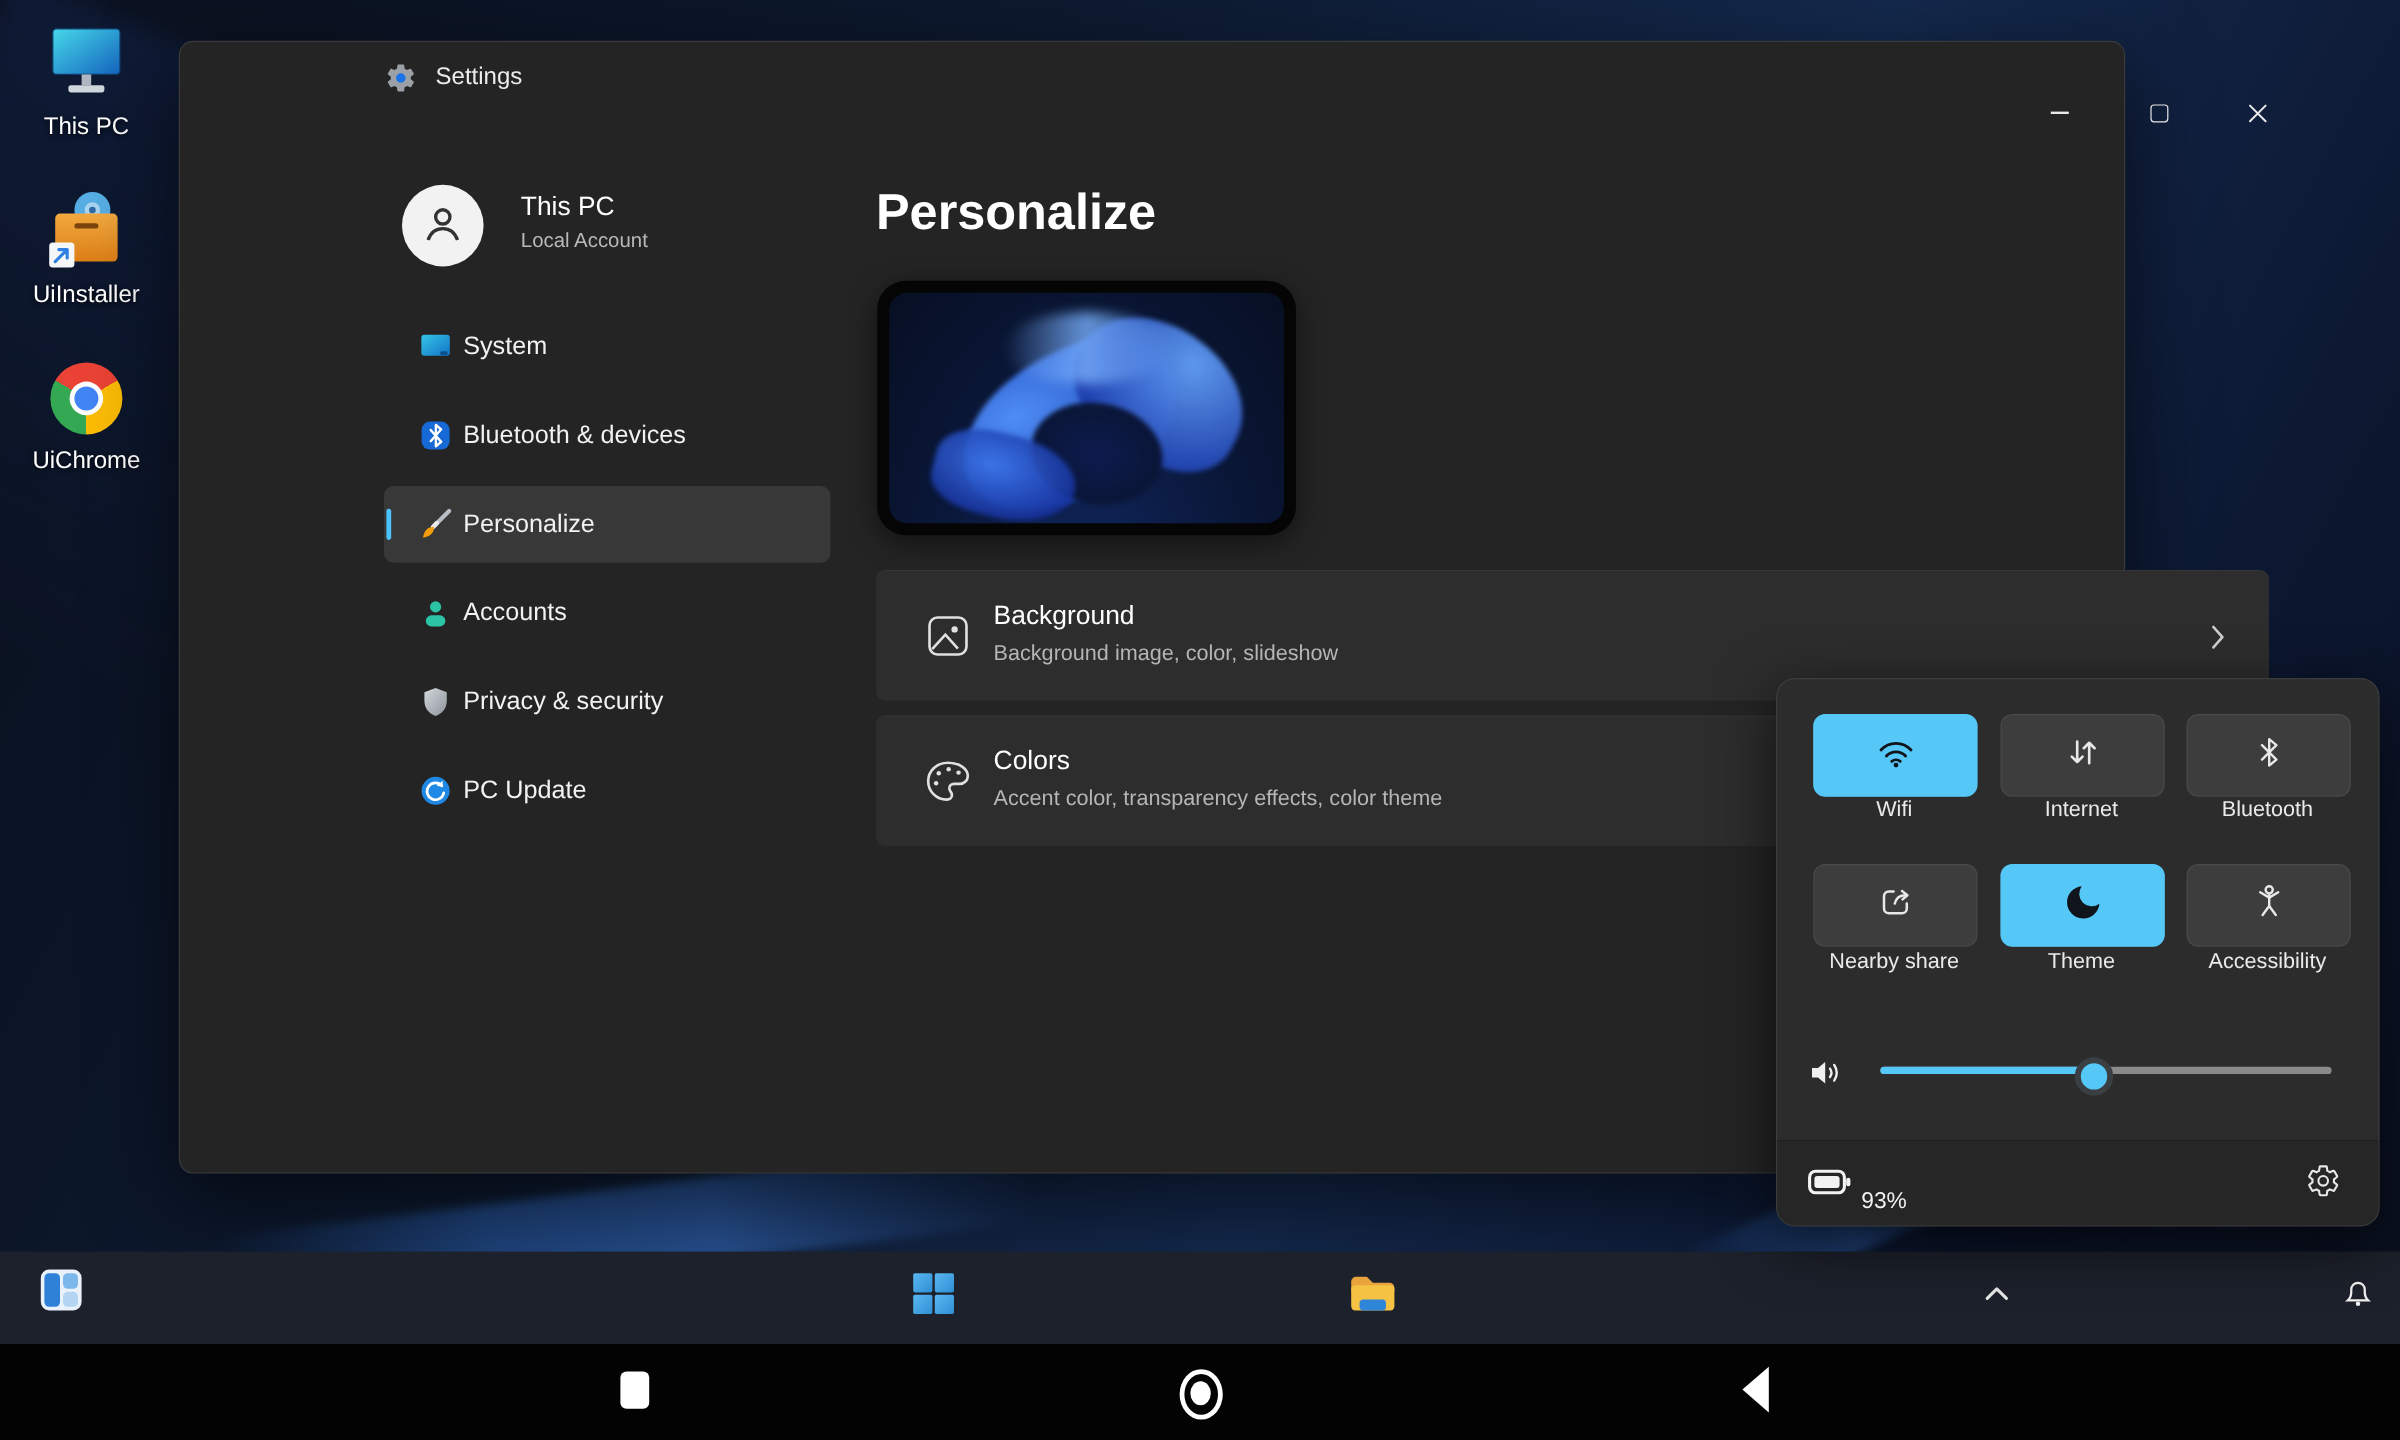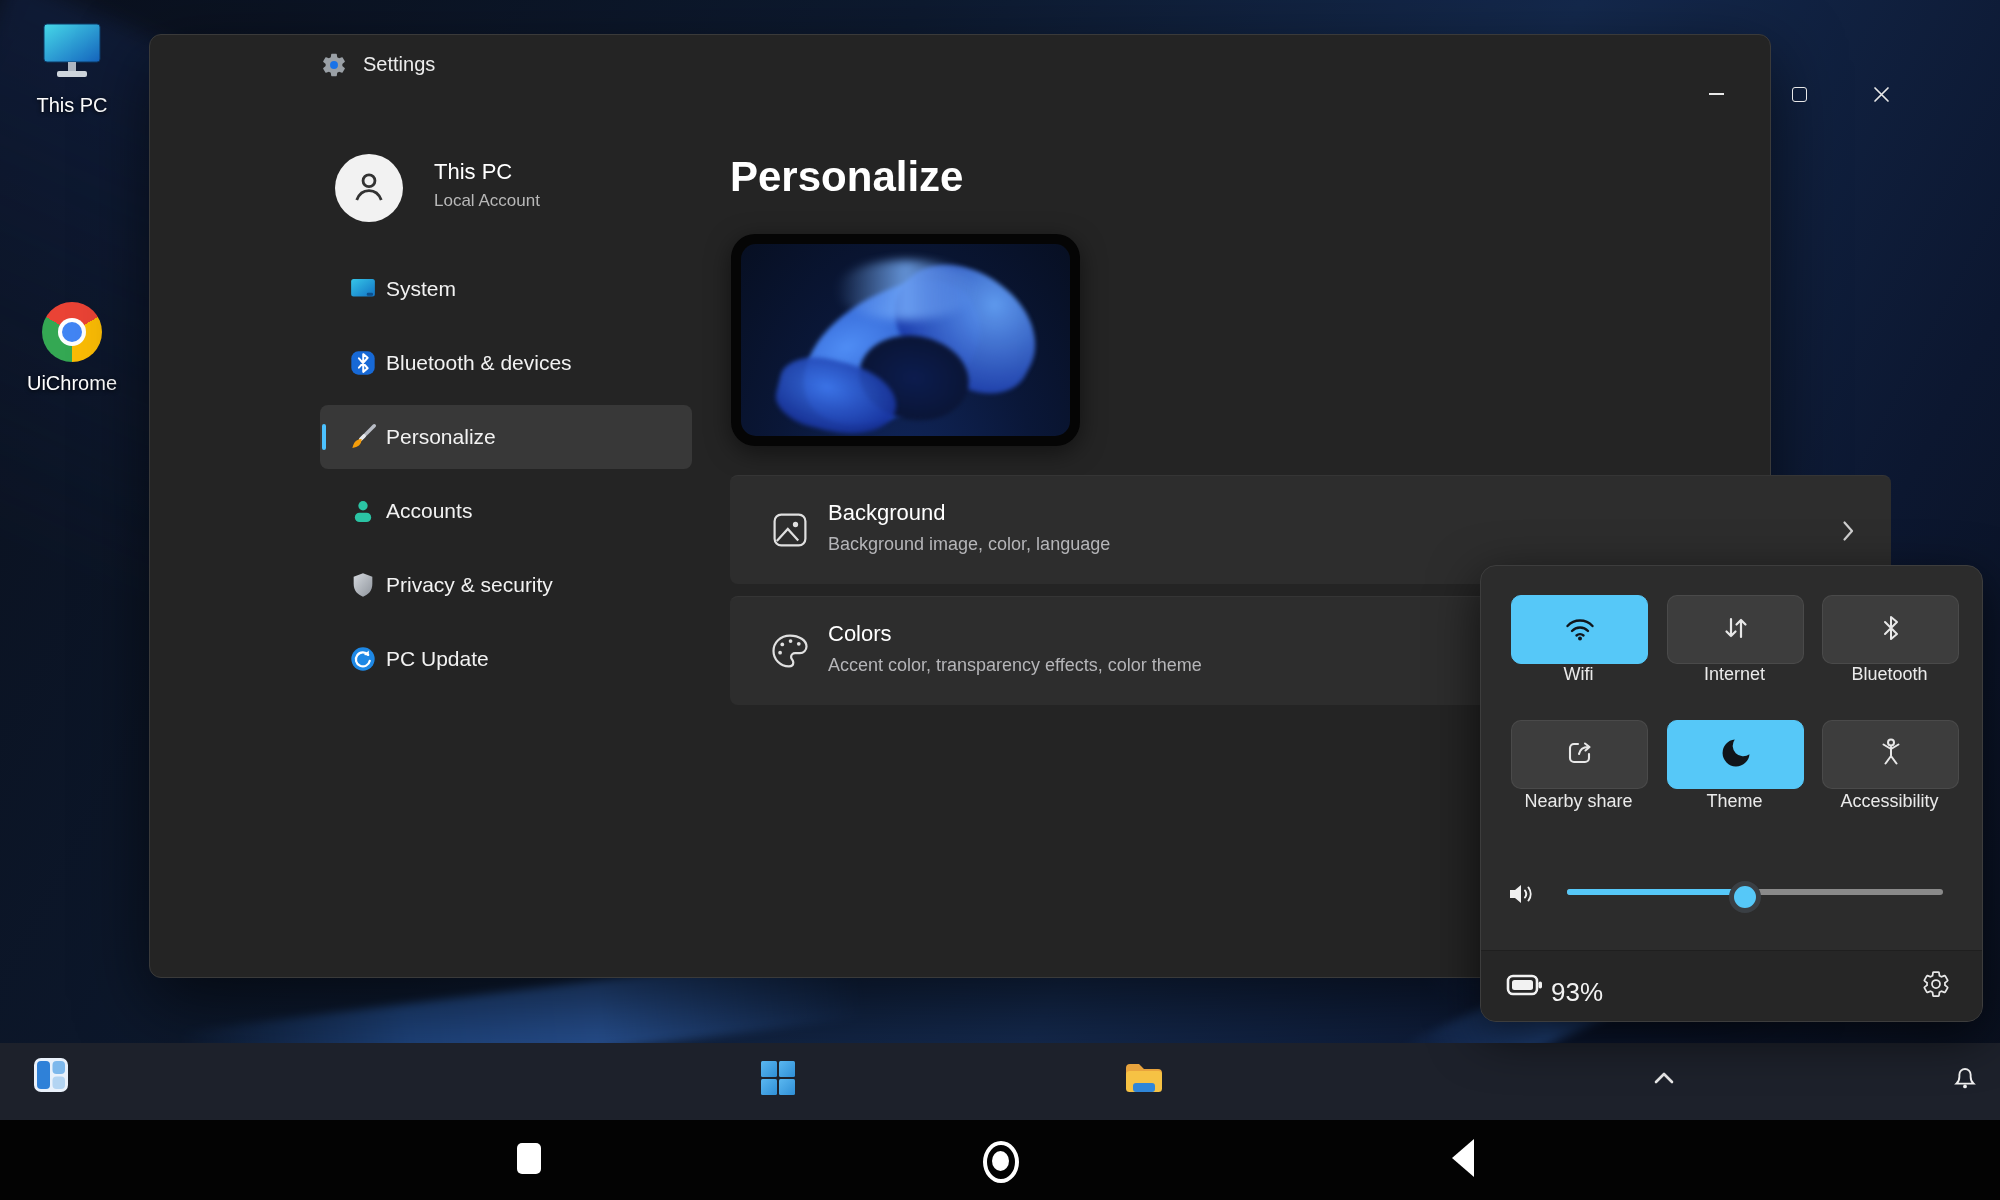--- a/index.html
+++ b/index.html
@@ -48,21 +48,21 @@
   .qtile{position:absolute;width:135px;height:67px;border-radius:10px;background:#3d3d3d;
     border:1px solid rgba(255,255,255,.07);display:flex;align-items:center;justify-content:center;cursor:pointer;}
   .qtile.active{background:#56c8f8;border-color:#56c8f8;}
   .qlabel{position:absolute;width:135px;text-align:center;font-size:18px;color:#eaeaea;}
   #volrow .track{position:absolute;left:86px;top:323px;width:376px;height:6px;border-radius:3px;background:#8a8a8a;}
   #volfill{position:absolute;left:0;top:0;height:6px;border-radius:3px;background:#56c8f8;}
   #volthumb{position:absolute;top:-8px;width:22px;height:22px;margin-left:-11px;border-radius:50%;
     background:#56c8f8;border:5px solid #3a3f44;box-sizing:content-box;}
   #qsfooter{position:absolute;left:0;right:0;bottom:0;height:70px;background:#262626;border-radius:0 0 15px 15px;
     border-top:1px solid #1f1f1f;}
-  #batpct{position:absolute;left:70px;top:26px;font-size:26px;color:#f2f2f2;}
+  #batpct{position:absolute;left:70px;top:40px;font-size:19px;color:#f2f2f2;}
   
   #taskbar{position:absolute;left:0;top:1043px;width:2000px;height:77px;background:#1d212b;z-index:4;}
   .tbtn{position:absolute;display:flex;align-items:center;justify-content:center;cursor:pointer;}
   
   #anav{position:absolute;left:0;top:1120px;width:2000px;height:80px;background:#030303;z-index:6;}
 </style>
 </head>
 <body>
 
 <div id="stage">
@@ -81,20 +81,39 @@
               <stop offset="1" stop-color="#1565c0"></stop>
             </linearGradient>
           </defs>
         <rect x="5" y="2" width="56" height="38" rx="3" fill="url(#gm)" stroke="#0d3a66" stroke-width="1"></rect>
         <rect x="29" y="40" width="8" height="9" fill="#aeb7c2"></rect>
         <rect x="18" y="49" width="30" height="6" rx="2" fill="#cfd6dd"></rect>
       </svg></span>
     <div class="dlabel">This PC</div>
   </div>
 
+  <div class="dicon" style="left:10px;top:158px;">
+    <span class="glyph">
+      <svg width="70" height="66" viewBox="0 0 70 66">
+        <circle cx="40" cy="17" r="15" fill="#56aee4"></circle>
+        <circle cx="40" cy="17" r="6.5" fill="#a8d4f0"></circle>
+          <circle cx="40" cy="17" r="2.8" fill="#2f6aa8"></circle>
+        <defs>
+            <linearGradient id="gb" x1="0" y1="0" x2="0" y2="1">
+          <stop offset="0" stop-color="#f2a93f"></stop>
+              <stop offset="1" stop-color="#dd7f17"></stop>
+            </linearGradient>
+          </defs>
+        <rect x="9" y="20" width="52" height="40" rx="4" fill="url(#gb)"></rect>
+        <rect x="25" y="28" width="20" height="4.5" rx="2.2" fill="#7c450e"></rect>
+        <rect x="4" y="44" width="21" height="21" rx="3" fill="#f4f6f8"></rect>
+        <path d="M9 60 L19 50 M19 50 h-7 M19 50 v7" stroke="#2d7fe0" stroke-width="2.6" fill="none" stroke-linecap="round"></path>
+      </svg></span>
+    <div class="dlabel">UiInstaller</div>
+  </div>
 
   <div class="dicon" style="left:10px;top:302px;">
     <span class="glyph">
       <span style="display:inline-block;width:60px;height:60px;border-radius:50%;background:conic-gradient(from 60deg,#fbbc05 0 120deg,#34a853 0 240deg,#ea4335 0 360deg);position:relative;">
         <span style="position:absolute;left:16px;top:16px;width:28px;height:28px;border-radius:50%;background:#fff;"></span>
         <span style="position:absolute;left:20px;top:20px;width:20px;height:20px;border-radius:50%;background:#4285f4;"></span>
       </span></span>
     <div class="dlabel">UiChrome</div>
   </div>
 
@@ -213,21 +232,21 @@
 
     <div id="rows">
       <div class="row">
         <span class="ricon">
           <svg width="44" height="44" viewBox="0 0 40 40" fill="none" stroke="#e0e0e0" stroke-width="2">
             <rect x="6" y="6" width="28" height="28" rx="6"></rect>
             <circle cx="25" cy="15" r="2.4" fill="#e0e0e0" stroke="none"></circle>
             <path d="M8 30 L18 19 L27.5 29.5"></path>
             </svg></span>
         <span class="rtitle">Background</span>
-        <span class="rsub">Background image, color, language</span>
+        <span class="rsub">Background image, color, slideshow</span>
         <span class="rchev">
           <svg width="13" height="22" viewBox="0 0 13 22">
               <path d="M2.5 2.5 L10 11 L2.5 19.5" stroke="#cfcfcf" stroke-width="2.2" fill="none" stroke-linecap="round" stroke-linejoin="round"></path>
             </svg></span>
       </div>
       <div class="row">
         <span class="ricon">
           <svg width="44" height="44" viewBox="0 0 40 40" fill="none" stroke="#e0e0e0" stroke-width="2">
             <path d="M20 6 C11 6 5 12.5 5 20 C5 27.5 11 34 19 34 C21.5 34 23 32.5 23 30.5 C23 29.3 22.5 28.6 22 27.9 C21.5 27.2 21 26.5 21 25.4 C21 23.4 22.6 22 24.6 22 H29 C32.3 22 35 19.3 35 16 C35 10.4 28.4 6 20 6 Z"></path>
             <circle cx="13" cy="14" r="1.7" fill="#e0e0e0" stroke="none"></circle>

